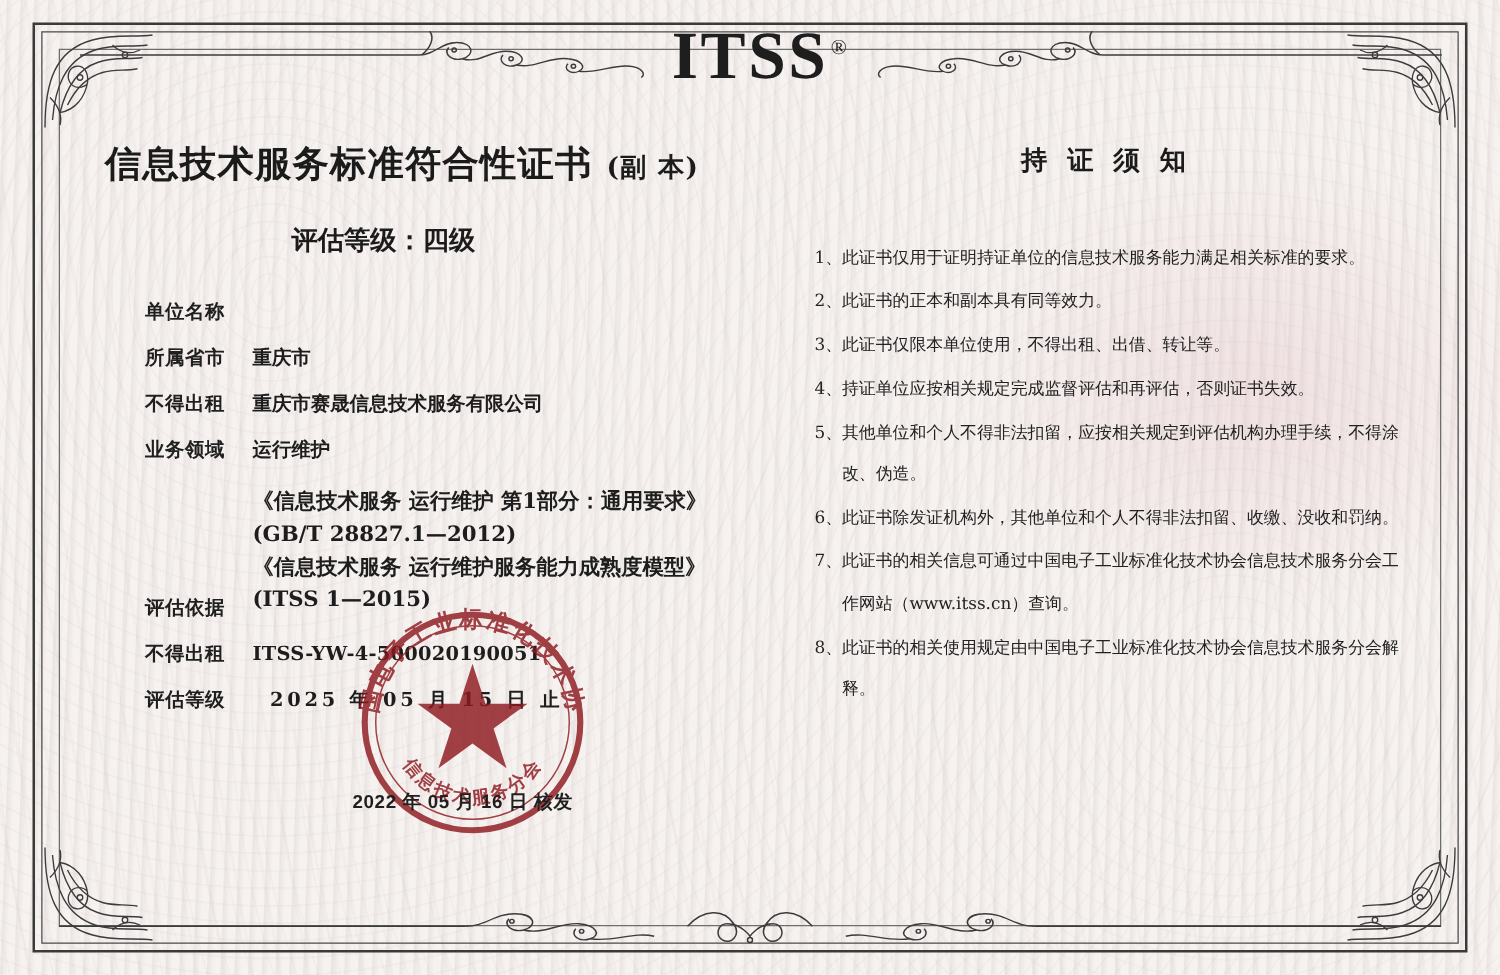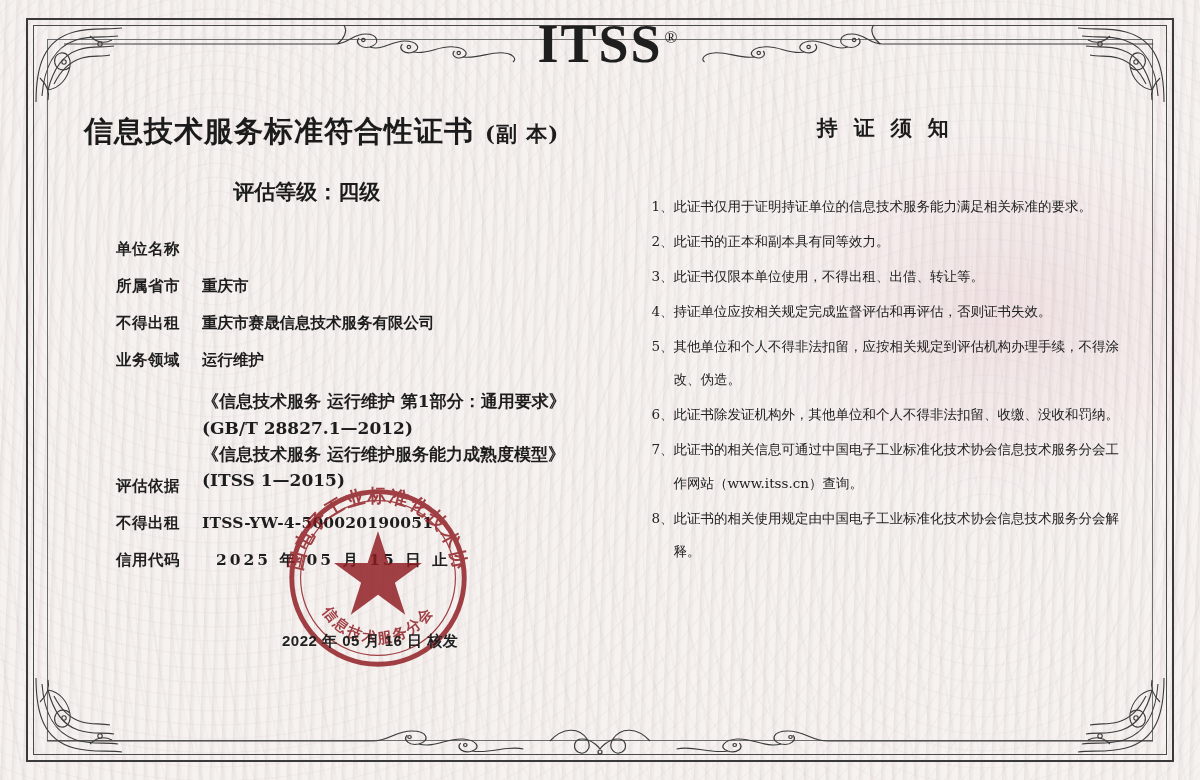--- a/index.html
+++ b/index.html
@@ -389,21 +389,21 @@
           <div class="fvalue small" style="white-space: pre-line;">《信息技术服务 运行维护 第1部分：通用要求》(GB/T 28827.1—2012)
 《信息技术服务 运行维护服务能力成熟度模型》(ITSS 1—2015)</div>
         </div>
 
         <div class="frow">
           <div class="flabel">不得出租</div>
           <div class="fvalue mono">ITSS-YW-4-500020190051</div>
         </div>
 
         <div class="frow validity">
-          <div class="flabel" style="width:100px;">信用代码</div>
+          <div class="flabel" style="width:100px;">评估等级</div>
           <div class="fvalue spaced">2025 年  05  月 15  日 止</div>
         </div>
 
       </div>
     </div>
 
     <div class="col-right">
       <div class="notice-title">持证须知</div>
 
       <div class="notice-list">

